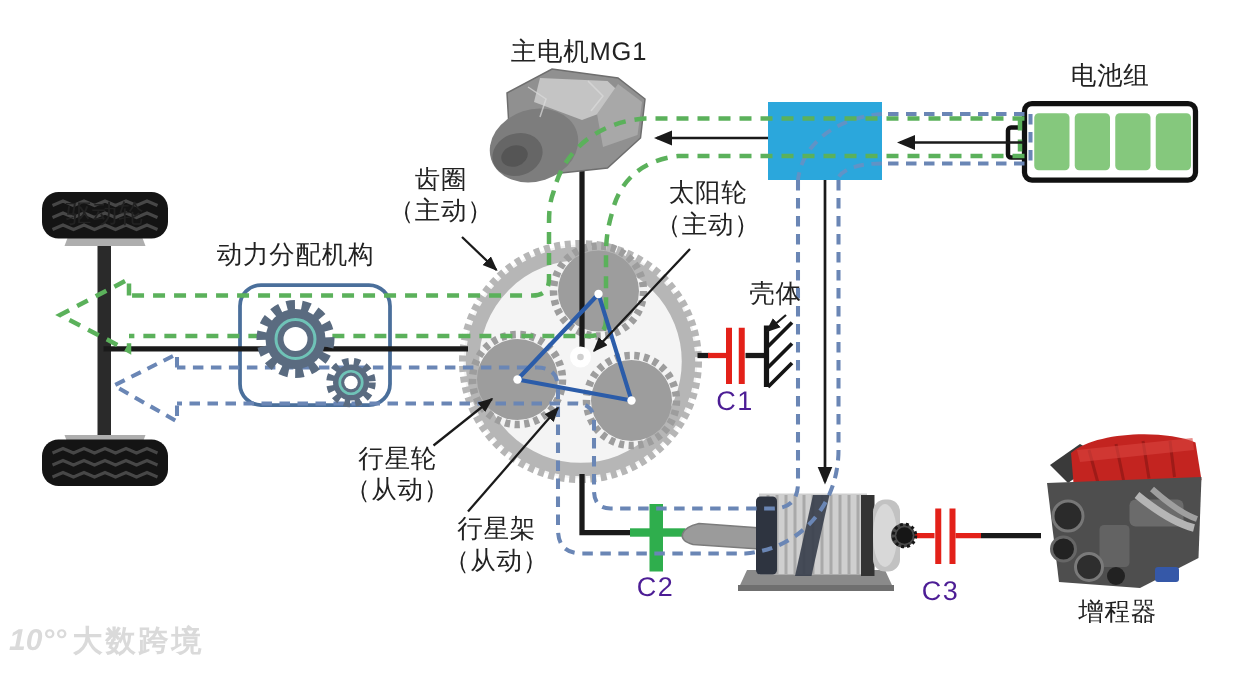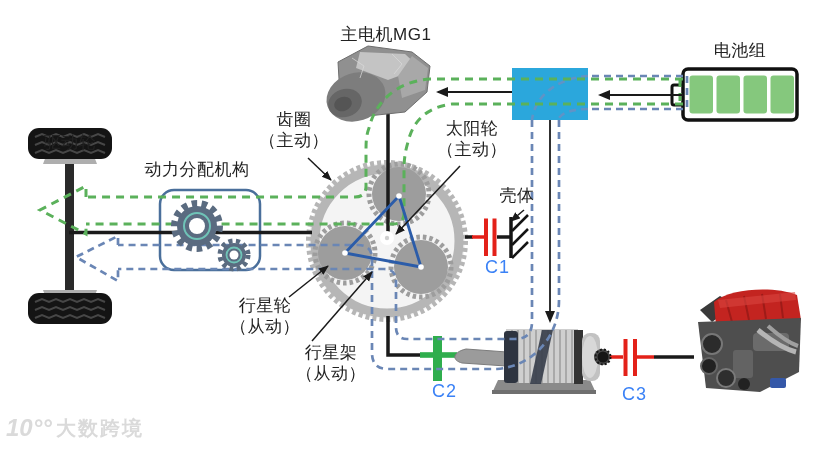--- a/index.html
+++ b/index.html
@@ -5,26 +5,26 @@
   html,body{margin:0;padding:0;background:#ffffff;}
   .stage{
     position:relative;width:824px;height:451px;background:#ffffff;
     font-family:"Liberation Sans","DejaVu Sans",sans-serif;overflow:hidden;
   }
   .stage svg{position:absolute;left:0;top:0;}
   .lbl{
     position:absolute;color:#222;font-size:17px;line-height:21px;
     white-space:nowrap;text-align:center;letter-spacing:.5px;
   }
-  .lbl.small{font-size:18px;letter-spacing:1px;color:#3b82f6;text-align:right;}
+  .lbl.small{font-size:18px;letter-spacing:1px;color:#4c1d95;}
   .wm{
     position:absolute;left:6px;top:414px;color:#dadada;font-size:20px;
     font-weight:bold;letter-spacing:2px;display:flex;align-items:center;gap:4px;
   }
-  .wm .logo{font-size:24px;font-style:italic;letter-spacing:0;}
+  .wm .logo{font-size:20px;font-style:italic;letter-spacing:0;}
 </style>
 </head>
 <body>
 
 <div class="stage">
 
 <svg width="824" height="451" viewBox="0 0 824 451">
   <defs>
     <marker id="mk" markerUnits="userSpaceOnUse" markerWidth="12" markerHeight="10" refX="9" refY="4" orient="auto">
       <path d="M0,0 L10,4 L0,8 Z" fill="#1a1a1a"></path>
@@ -249,19 +249,20 @@
   <div>行星轮</div>
   <div>（从动）</div>
 </div>
 
 <div class="lbl" style="left:286px;top:342px;width:90px;">
   <div>行星架</div>
   <div>（从动）</div>
 </div>
 
 
+<div class="lbl" style="left:700px;top:397px;width:90px;">增程器</div>
 
 <div class="wm">
   <span class="logo">10°°</span>
   <span>大数跨境</span>
 </div>
 
 </div>
 
 </body></html>

